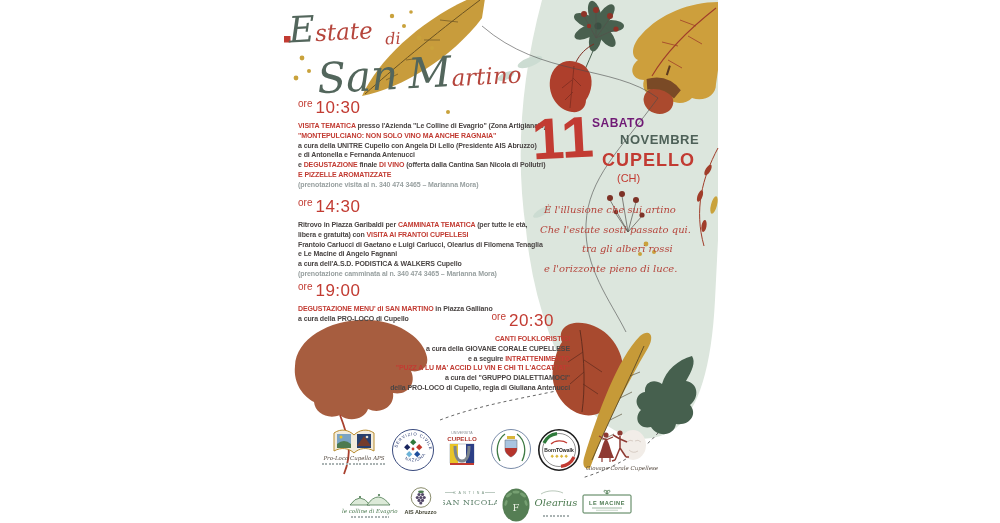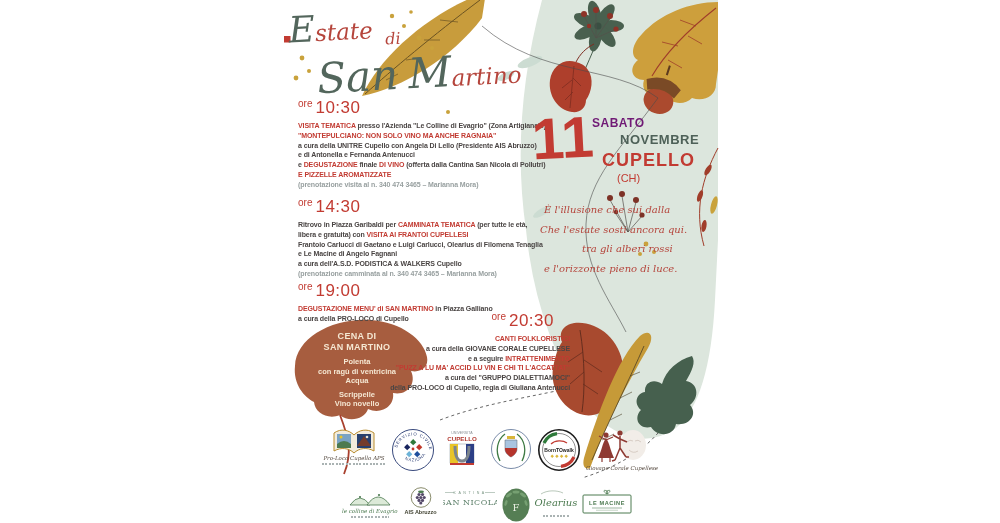--- a/index.html
+++ b/index.html
@@ -231,37 +231,26 @@
     <div class="ln">della PRO-LOCO di Cupello, regia di Giuliana Antenucci</div>
   </div>
 
   <div class="layer" id="day11">11</div>
   <div class="layer" id="weekday">SABATO</div>
   <div class="layer" id="month">NOVEMBRE</div>
   <div class="layer" id="town">CUPELLO</div>
   <div class="layer" id="province">(CH)</div>
 
   <div class="layer" id="poem">
-    <div class="pi2">È l'illusione che sui dalla</div>
-    <div class="pi4">Che l'estate sosti ancora qui.</div>
+    <div class="pi2">È l'illusione che sui artino</div>
+    <div class="pi4">Che l'estate sosti passato qui.</div>
     <div class="pi5">tra gli alberi rossi</div>
     <div class="pi6">e l'orizzonte pieno di luce.</div>
   </div>
 
-  <div class="layer" id="menutext">
-    <div class="mt">CENA DI</div>
-    <div class="mt">SAN MARTINO</div>
-    <div class="gap"></div>
-    <div class="mi">Polenta</div>
-    <div class="mi">con ragù di ventricina</div>
-    <div class="mi">Acqua</div>
-    <div class="gap"></div>
-    <div class="mi">Scrippelle</div>
-    <div class="mi">Vino novello</div>
-  </div>
 
   <div class="layer logorow" id="row1">
     <div class="logo">
       <svg width="44" height="26" viewBox="0 0 44 26">
         <path d="M2,5 C9,0 17,2 22,7 C27,2 35,0 42,5 L42,23 C35,19 27,20 22,25 C17,20 9,19 2,23 Z" fill="#f3ecdc" stroke="#b98d2f" stroke-width="1"></path>
         <rect x="5" y="6" width="14" height="14" fill="#7aa3c4"></rect>
         <path d="M5,16 Q12,10 19,16 L19,20 L5,20 Z" fill="#4c7a50"></path>
         <circle cx="9" cy="9" r="1.5" fill="#e8c428"></circle>
         <rect x="25" y="6" width="14" height="14" fill="#27406e"></rect>
         <path d="M25,18 L32,8 L39,18 Z" fill="#743c2c"></path>

